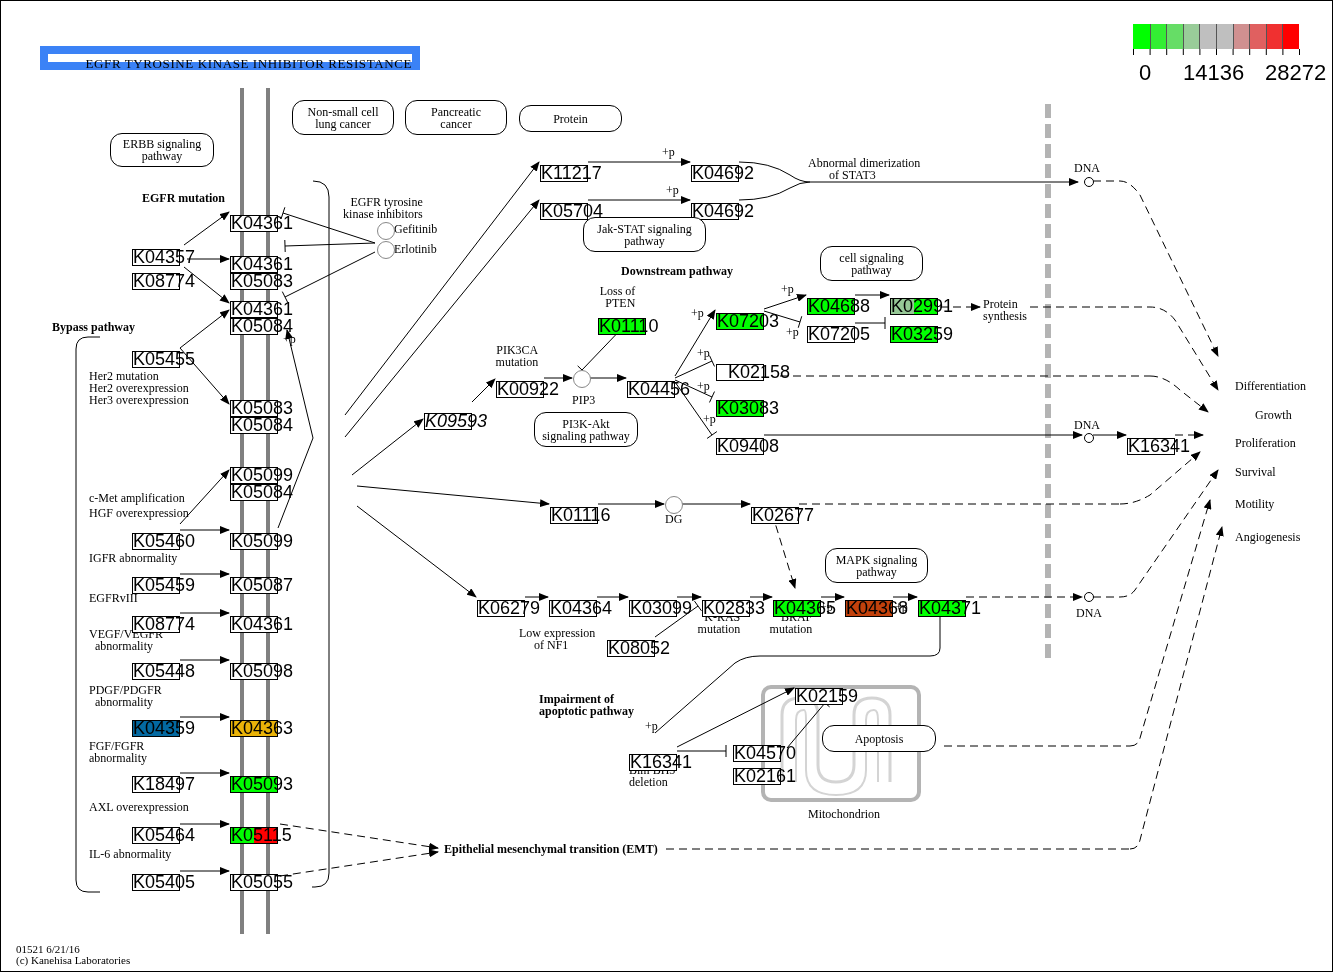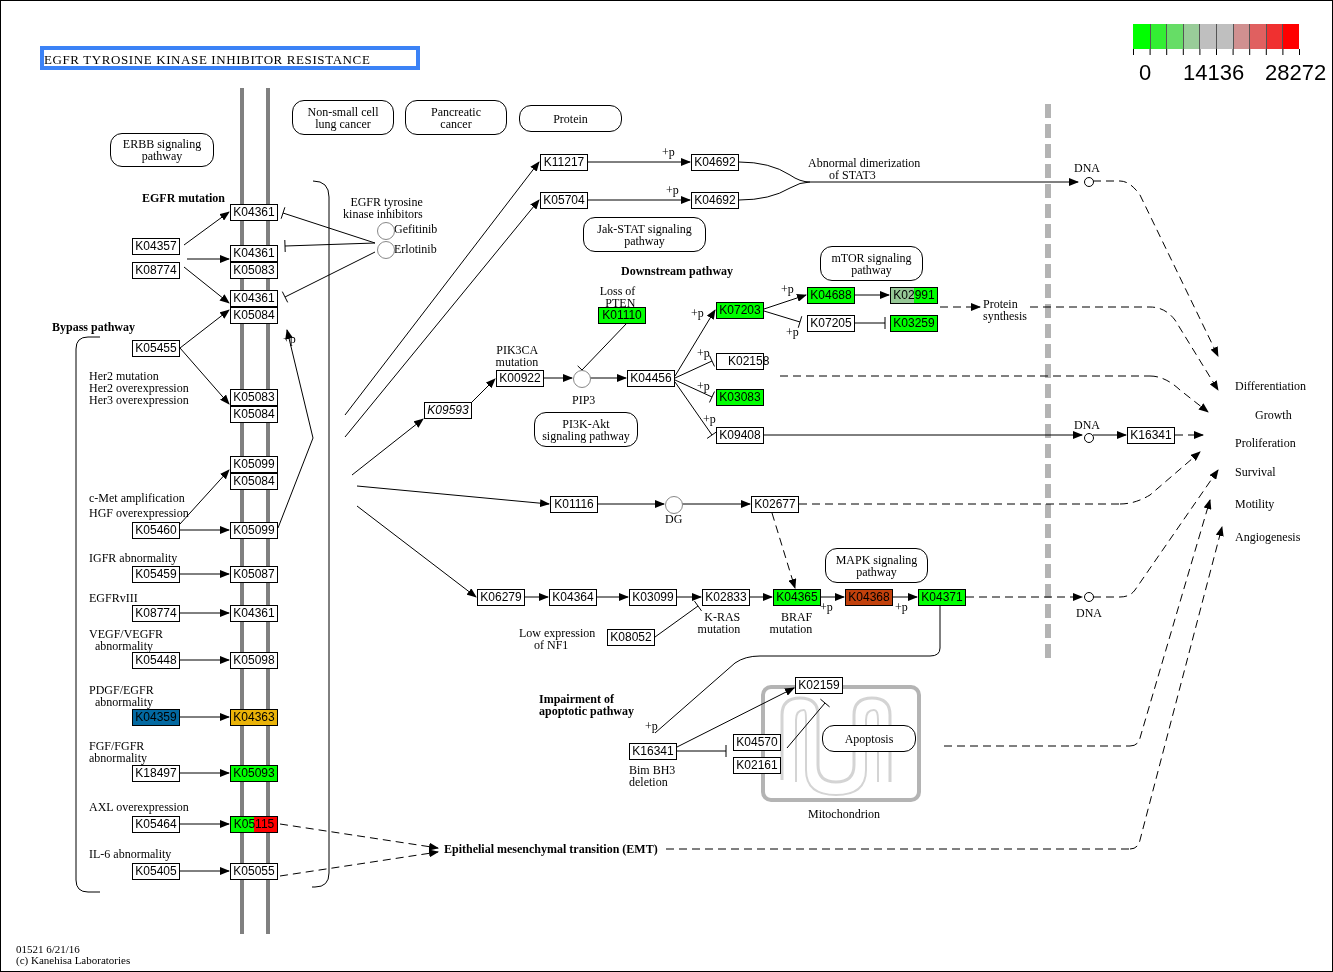--- a/index.html
+++ b/index.html
@@ -5,29 +5,29 @@
   html, body { margin: 0; padding: 0; background: #ffffff; }
   #canvas {
     position: relative; width: 1333px; height: 972px; background: #fff;
     font-family: "Liberation Serif", "DejaVu Serif", serif; color: #000;
     overflow: hidden;
   }
   #frame { position: absolute; left: 0; top: 0; width: 1331px; height: 970px; border: 1px solid #000; pointer-events: none; }
   #edges { position: absolute; left: 0; top: 0; width: 1333px; height: 972px; }
   .title-box {
     position: absolute; left: 40px; top: 46px; width: 380px; height: 24px;
-    border: 4px solid #3b82f6; background: #fff; box-sizing: border-box;
-    font-size: 13px; letter-spacing: 0.6px; text-align: left; line-height: 20px;
+    border: 8px solid #3b82f6; background: #fff; box-sizing: border-box;
+    font-size: 13px; letter-spacing: 0.6px; text-align: right; line-height: 20px;
   }
   .node {
     position: absolute; height: 17px; box-sizing: border-box;
     border: 1px solid #000; background: #fff;
     font-family: "Liberation Sans", "DejaVu Sans", sans-serif;
-    font-size: 12px; line-height: 15px; text-align: center; white-space: nowrap;
-    cursor: pointer; z-index: 3;
+    font-size: 18px; line-height: 15px; text-align: center; white-space: nowrap;
+    cursor: pointer; z-index: 3; margin-top: 11px;
   }
   .node.w46 { width: 48px; }
   .map {
     position: absolute; border: 1px solid #000; border-radius: 12px; background: #fff;
     font-size: 12px; line-height: 12px; text-align: center; display: flex;
     align-items: center; justify-content: center; box-sizing: border-box; cursor: pointer; z-index: 3;
   }
   .lbl { position: absolute; font-size: 12px; line-height: 12px; white-space: pre; z-index: 2; }
   .lbl.c { text-align: right; }
   .lbl.b { font-weight: bold; }
@@ -217,45 +217,45 @@
   <div id="maps-layer">
       <div class="map" style="left: 110px; top: 133px; width: 104px; height: 34px; white-space: pre;">ERBB signaling
 pathway</div>
       <div class="map" style="left: 292px; top: 100px; width: 102px; height: 35px; white-space: pre;">Non-small cell
 lung cancer</div>
       <div class="map" style="left: 405px; top: 100px; width: 102px; height: 35px; white-space: pre;">Pancreatic
 cancer</div>
       <div class="map" style="left: 519px; top: 105px; width: 103px; height: 27px; white-space: pre;">Protein</div>
       <div class="map" style="left: 583px; top: 217px; width: 123px; height: 35px; white-space: pre;">Jak-STAT signaling
 pathway</div>
-      <div class="map" style="left: 820px; top: 246px; width: 103px; height: 35px; white-space: pre;">mTOR signaling
+      <div class="map" style="left: 820px; top: 246px; width: 103px; height: 35px; white-space: pre;">cell signaling
 pathway</div>
       <div class="map" style="left: 534px; top: 412px; width: 104px; height: 35px; white-space: pre;">PI3K-Akt
 signaling pathway</div>
       <div class="map" style="left: 825px; top: 548px; width: 103px; height: 35px; white-space: pre;">MAPK signaling
 pathway</div>
-      <div class="map" style="left: 822px; top: 725px; width: 94px; height: 27px; white-space: pre;">Apoptosis</div>
+      <div class="map" style="left: 822px; top: 725px; width: 114px; height: 27px; white-space: pre;">Apoptosis</div>
     </div>
   <div id="labels-layer">
       <div class="lbl b" style="left: 142px; top: 192px;">EGFR mutation</div>
       <div class="lbl c" style="left: 355px; top: 196px; transform: translateX(-15%);">EGFR tyrosine
 kinase inhibitors</div>
       <div class="lbl" style="left: 394px; top: 223px;">Gefitinib</div>
       <div class="lbl" style="left: 394px; top: 243px;">Erlotinib</div>
       <div class="lbl b" style="left: 52px; top: 321px;">Bypass pathway</div>
       <div class="lbl" style="left: 89px; top: 370px;">Her2 mutation
 Her2 overexpression
 Her3 overexpression</div>
       <div class="lbl" style="left: 89px; top: 492px;">c-Met amplification</div>
       <div class="lbl" style="left: 89px; top: 507px;">HGF overexpression</div>
       <div class="lbl" style="left: 89px; top: 552px;">IGFR abnormality</div>
       <div class="lbl" style="left: 89px; top: 592px;">EGFRvIII</div>
       <div class="lbl" style="left: 89px; top: 628px;">VEGF/VEGFR
   abnormality</div>
-      <div class="lbl" style="left: 89px; top: 684px;">PDGF/EGFR
+      <div class="lbl" style="left: 89px; top: 684px;">PDGF/PDGFR
   abnormality</div>
       <div class="lbl" style="left: 89px; top: 740px;">FGF/FGFR
 abnormality</div>
       <div class="lbl" style="left: 89px; top: 801px;">AXL overexpression</div>
       <div class="lbl" style="left: 89px; top: 848px;">IL-6 abnormality</div>
       <div class="lbl" style="left: 283px; top: 333px;">+p</div>
       <div class="lbl" style="left: 662px; top: 146px;">+p</div>
       <div class="lbl" style="left: 666px; top: 184px;">+p</div>
       <div class="lbl" style="left: 808px; top: 157px;">Abnormal dimerization
        of STAT3</div>

